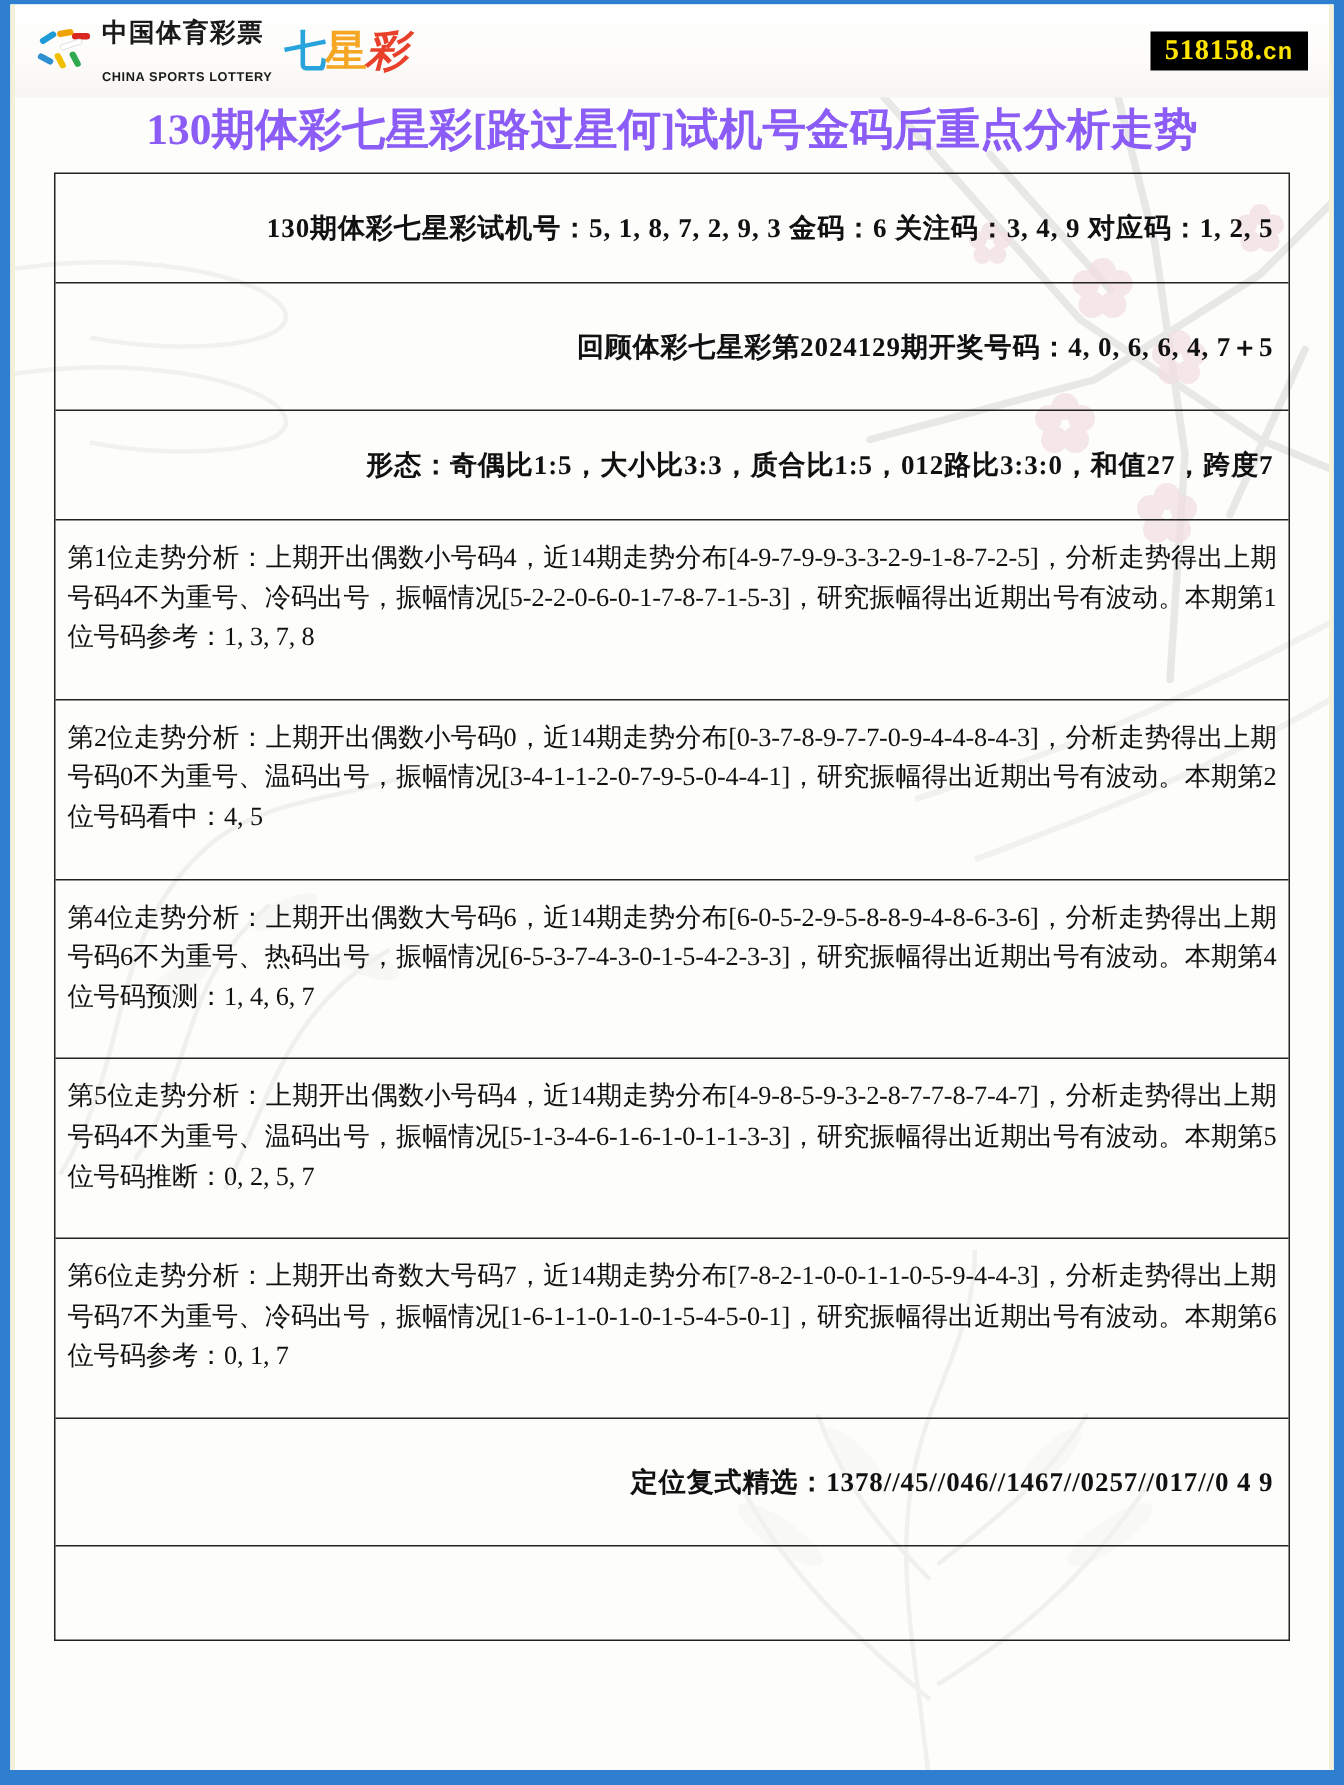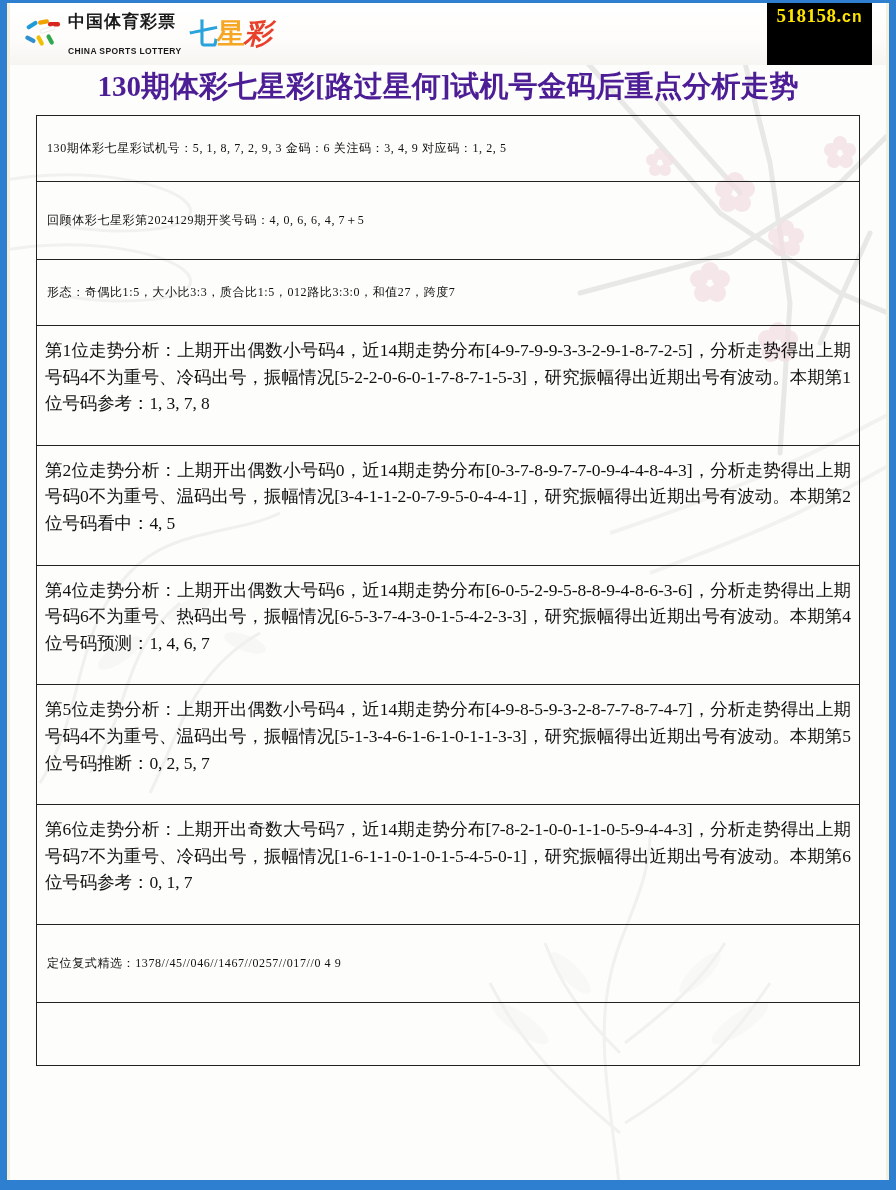--- a/index.html
+++ b/index.html
@@ -31,21 +31,21 @@
   }
   
   .bg-art{position:absolute;inset:0;pointer-events:none;z-index:0;overflow:hidden;}
   .bg-art svg{position:absolute;}
 
   
   .header{
     position:relative;z-index:2;
     height:62px;
     padding:0 14px;
-    display:flex;
+    display:flex;align-items:center;
     background:linear-gradient(180deg,#ffffff 0%, #fdfcfa 60%, #f7f5f2 100%);
   }
   .logo{display:flex;align-items:center;gap:6px;}
   .logo-mark{position:relative;width:38px;height:34px;flex:0 0 auto;}
   .logo-text{display:flex;flex-direction:column;line-height:1;}
   .logo-cn{
     font-family:"Liberation Sans","DejaVu Sans",sans-serif;
     font-size:17px;font-weight:bold;color:#1a1a1a;letter-spacing:1px;
   }
   .logo-en{
@@ -71,44 +71,45 @@
     line-height:1.05;
   }
   .site-badge .tld{font-family:"Liberation Mono","DejaVu Sans Mono",monospace;font-size:16px;}
 
   
   .page-title{
     position:relative;z-index:2;
     text-align:center;
     font-size:29px;
     font-weight:bold;
-    color:#4c1d95;
+    color:#8b5cf6;
     letter-spacing:0px;
     padding:2px 0 8px 0;
     white-space:nowrap;
   }
 
   
   .table-wrap{
     position:relative;z-index:2;
     margin:0 26px;
     border:1px solid #222;
     background:transparent;
   }
   .row{
     border-bottom:1px solid #222;
     padding:0;
   }
   .row:last-child{border-bottom:none;}
   .row.center{
-    text-align:left;
-    font-size:12px;
+    text-align:right;
+    font-size:18px;
     color:#111;
     padding:24px 10px;
     letter-spacing:.4px;
+    font-weight:bold;
   }
   .row.center.tall{padding:30px 10px;}
   .row.para{
     font-size:17.5px;
     color:#111;
     line-height:1.52;
     padding:11px 8px 28px 8px;
     text-align:justify;
     letter-spacing:-.1px;
   }

